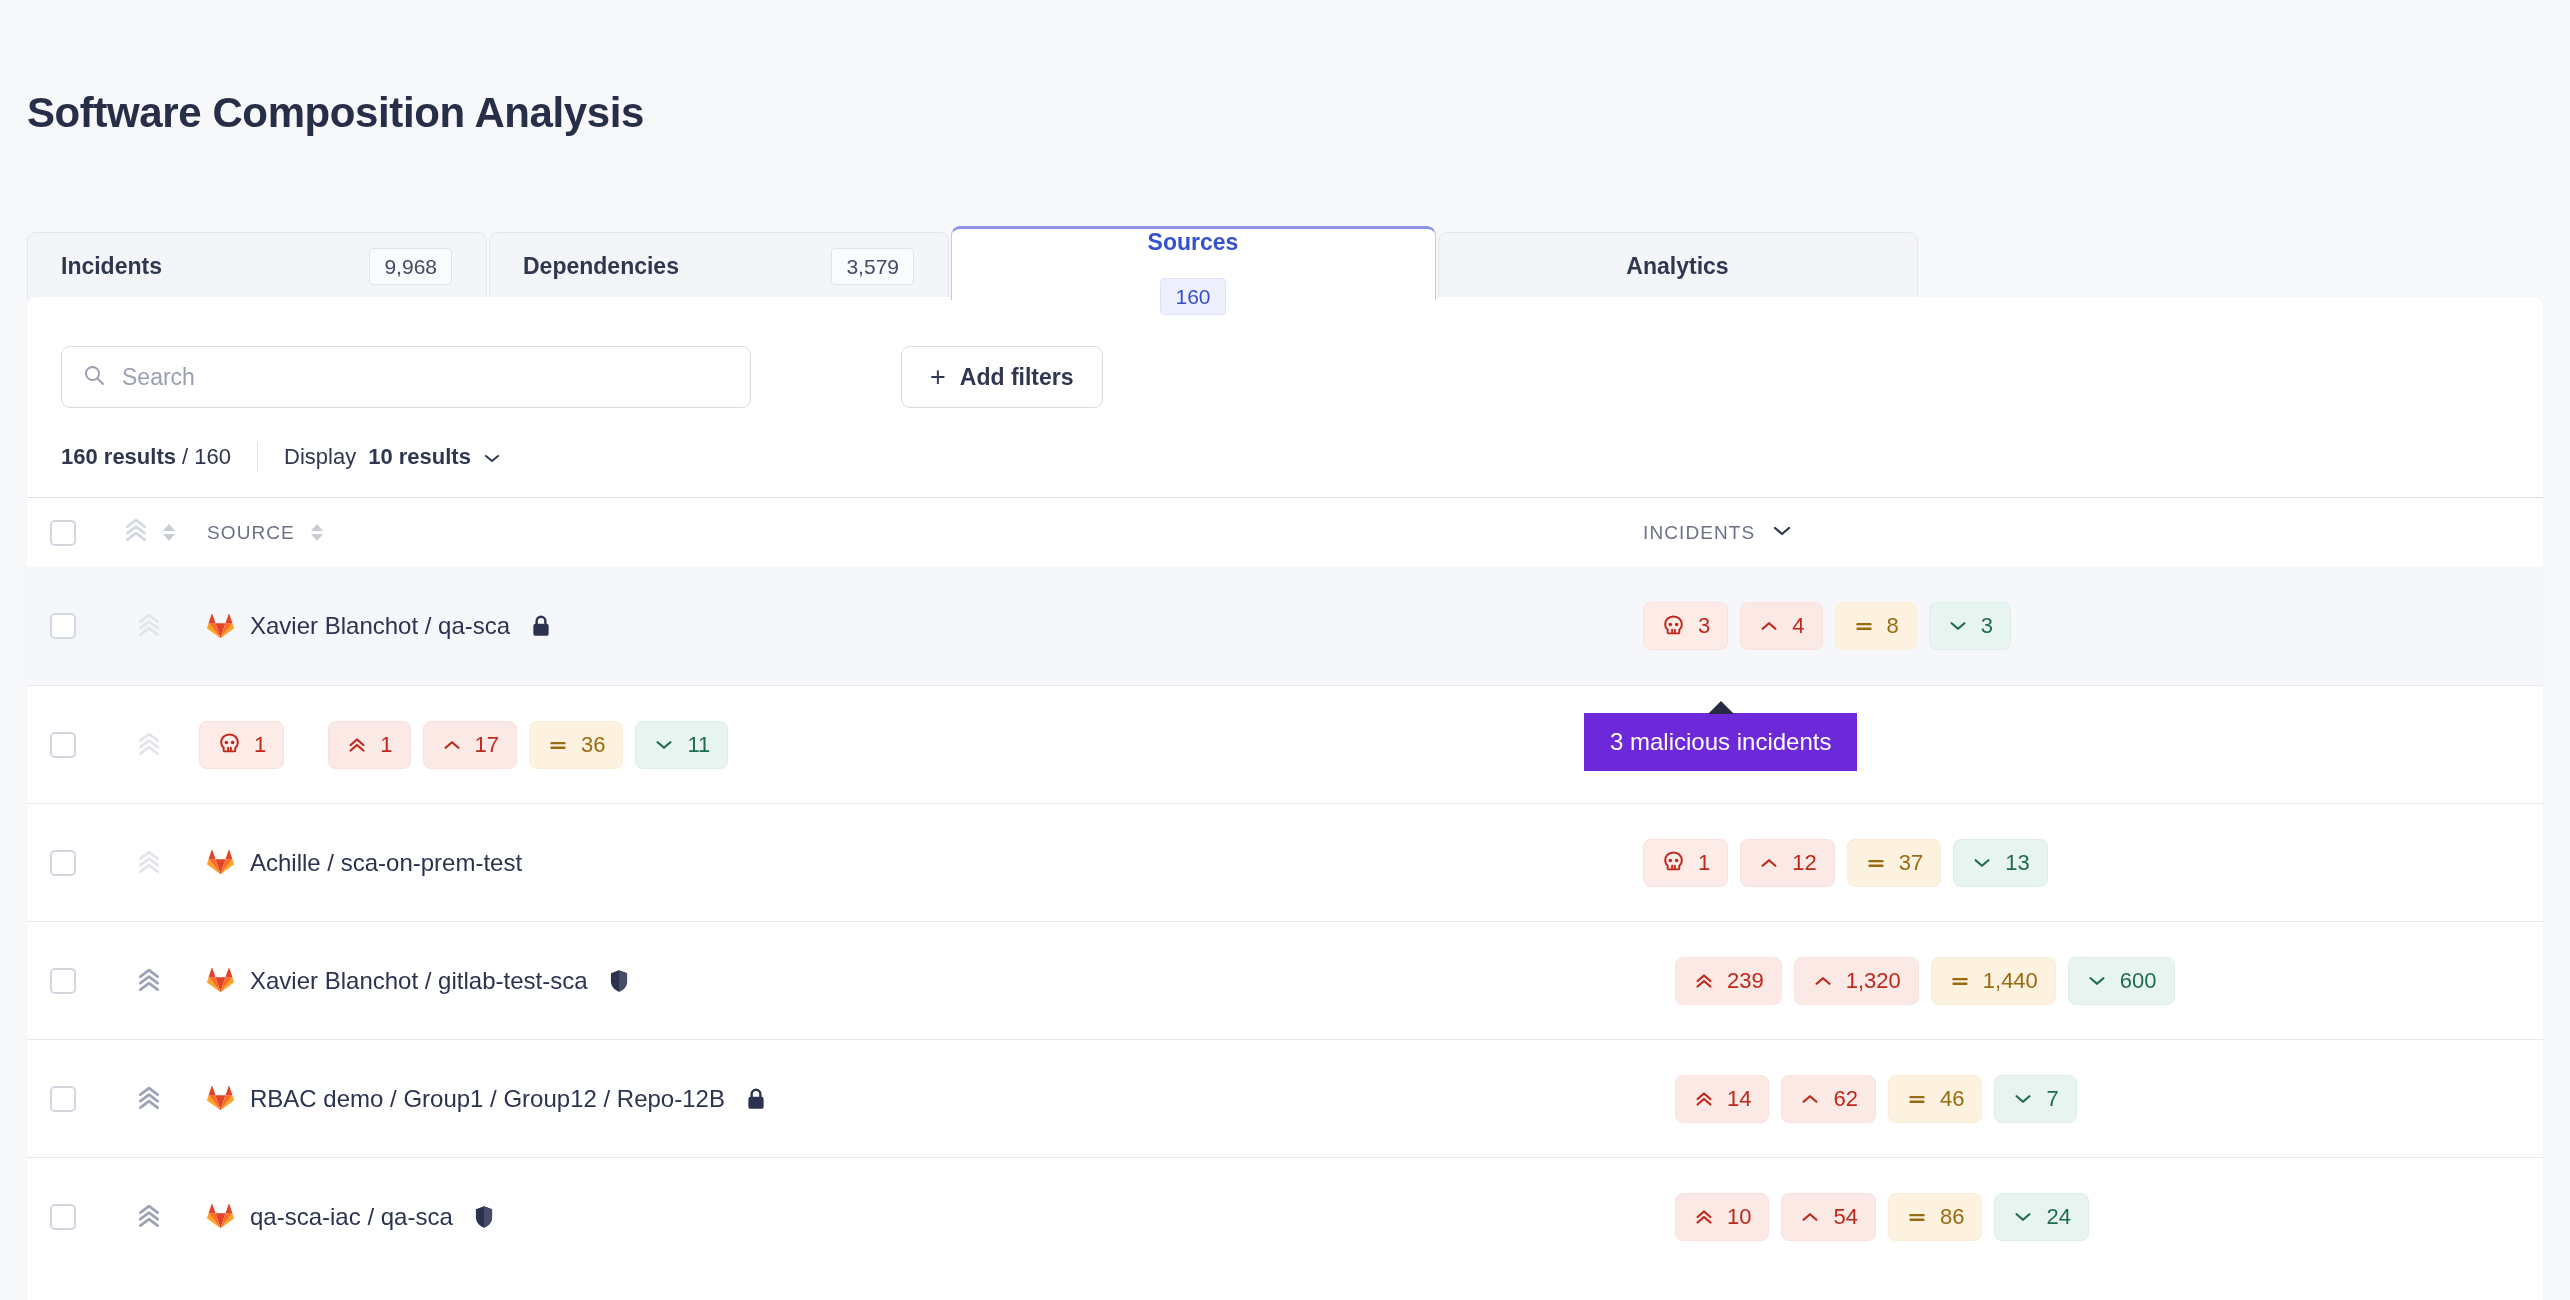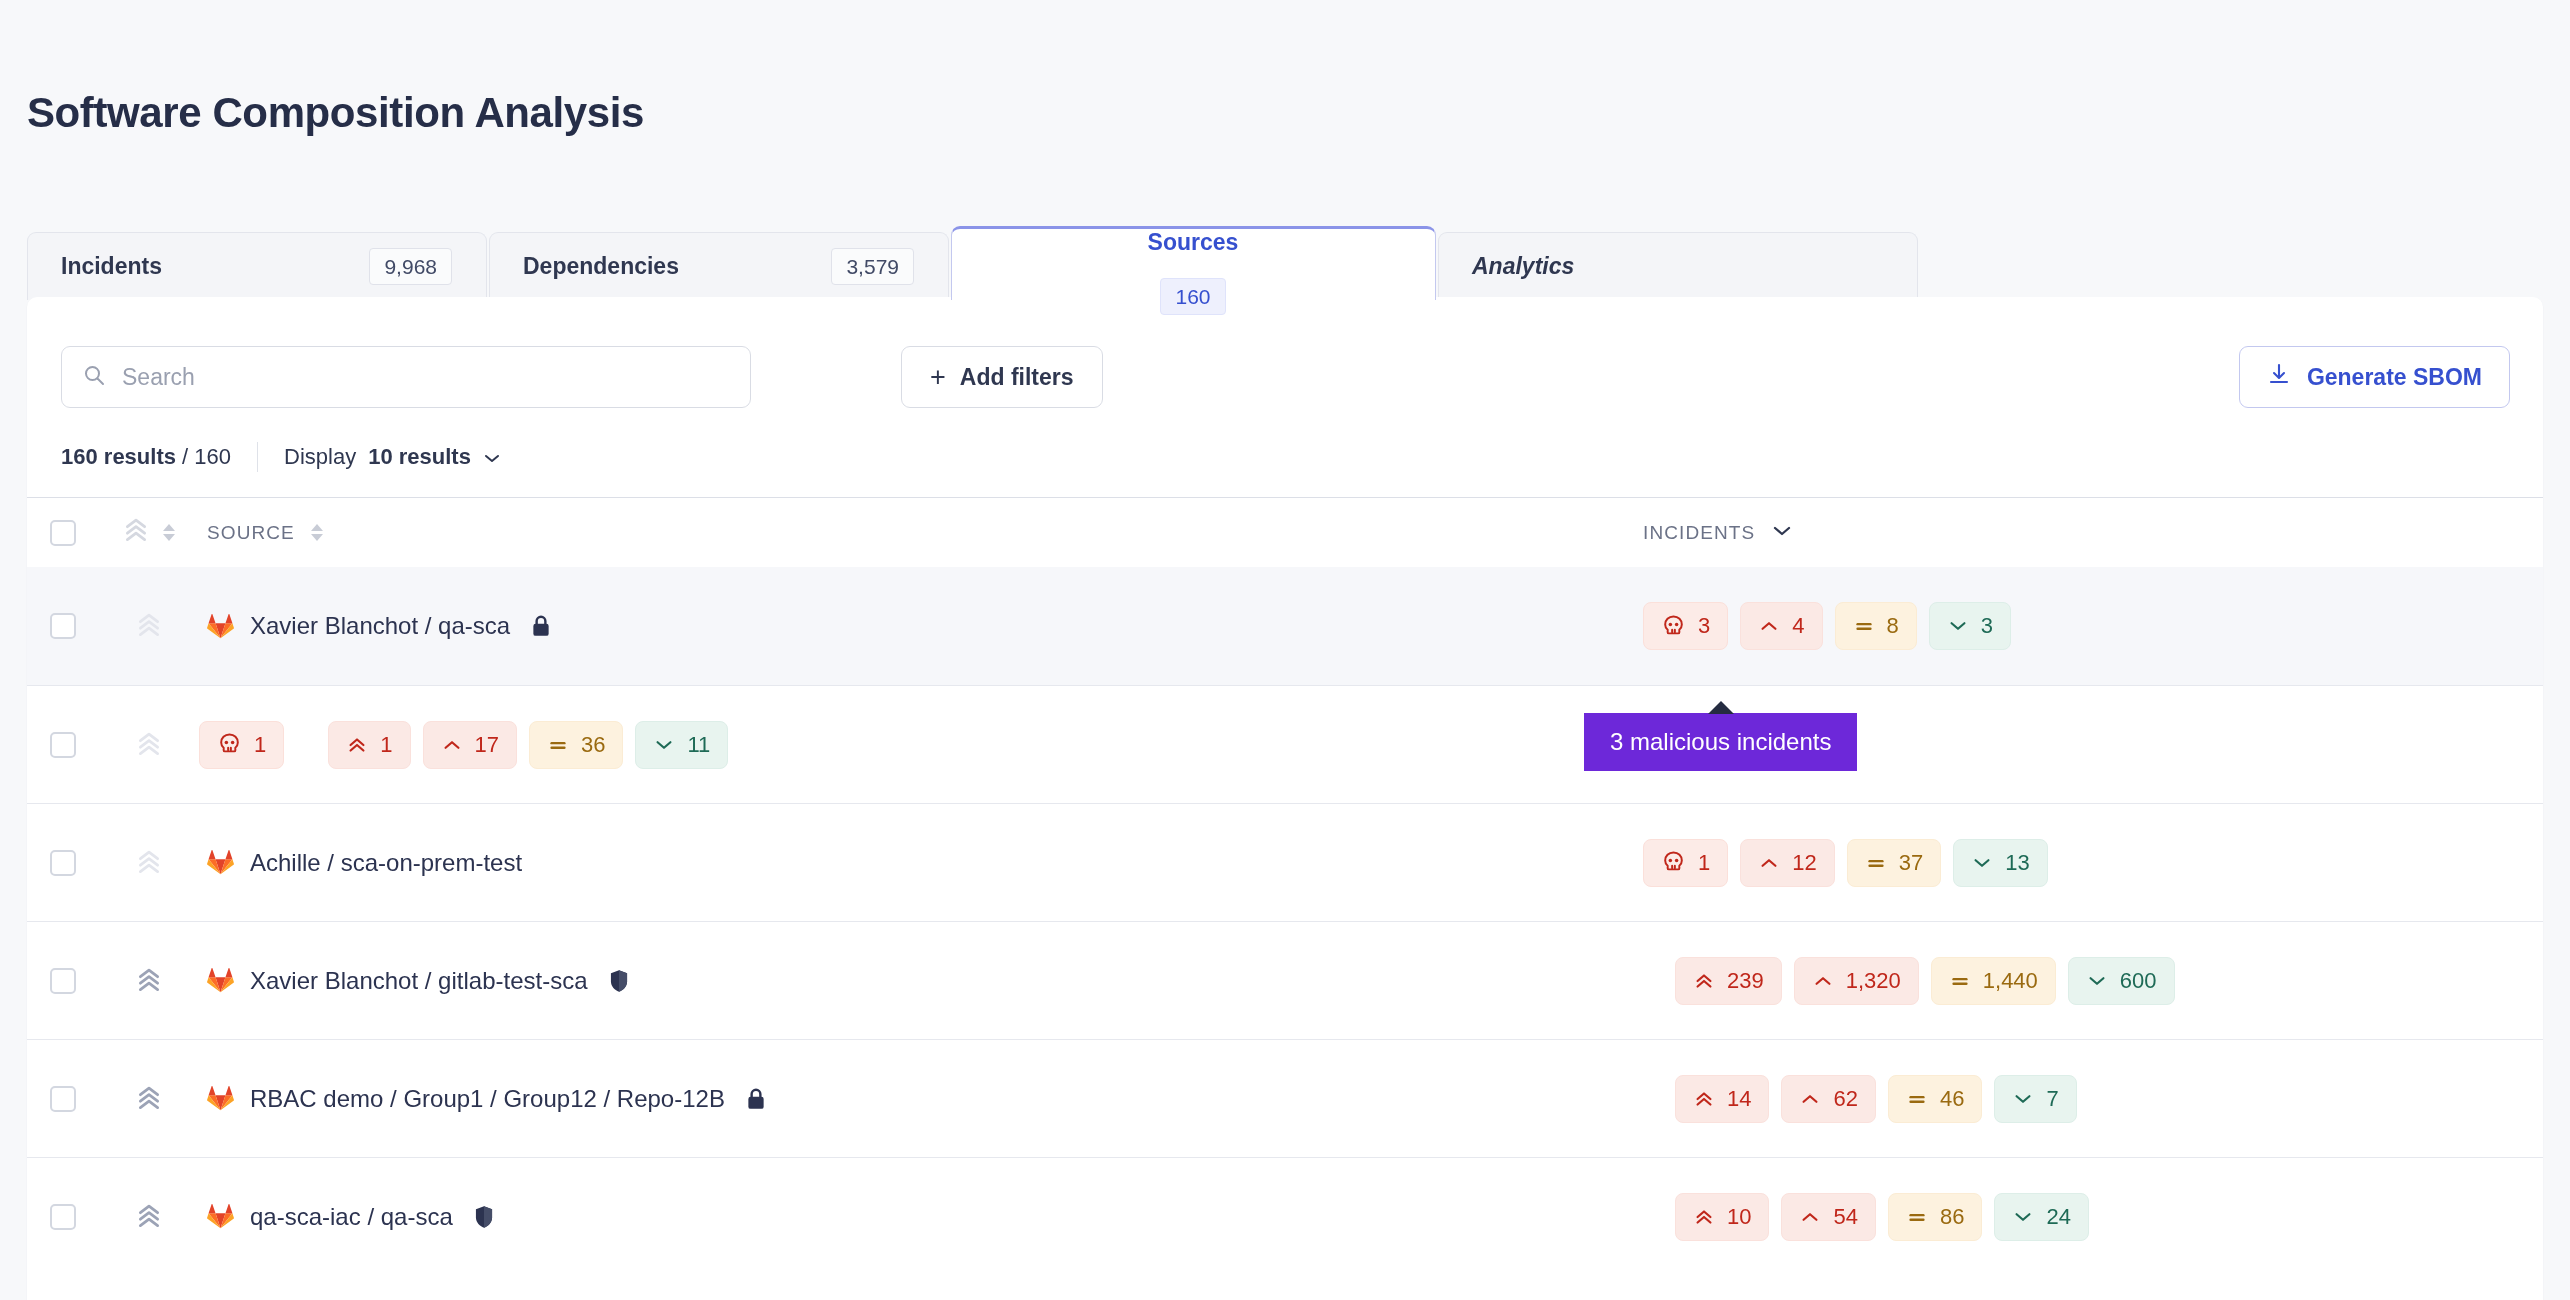--- a/index.html
+++ b/index.html
@@ -67,21 +67,21 @@
     background: #fafbfc;
     border-radius: 4px;
     padding: 7px 14px;
     min-width: 62px;
     text-align: center;
     line-height: 1;
   }
   .tab.tab-incidents { width: 460px; justify-content: space-between; }
   .tab.tab-dependencies { width: 460px; justify-content: space-between; }
   .tab.tab-sources { width: 485px; justify-content: space-between; }
-  .tab.tab-analytics { width: 480px; justify-content: flex-start; font-style: italic; }
+  .tab.tab-analytics { width: 480px; justify-content: center; }
 
   .tab.active {
     background: #ffffff;
     border-color: #c3c8ef;
     border-top: 3px solid #8b94e8;
     height: 74px;
     z-index: 5;
     margin-bottom: 0;
     flex-direction: column;
   }
@@ -340,30 +340,20 @@
         </svg>
       </span>
       <input class="search-input" type="text" placeholder="Search" style="">
     </div>
 
     <button class="add-filters-btn">
       <span class="plus">+</span>
       <span>Add filters</span>
     </button>
 
-    <button class="sbom-btn">
-      <span>
-        <svg width="24" height="24" viewBox="0 0 24 24" fill="none" stroke="#3650cf" stroke-width="2.1" stroke-linecap="round" stroke-linejoin="round">
-          <line x1="12" y1="3" x2="12" y2="15"></line>
-          <polyline points="7,11 12,16 17,11"></polyline>
-          <line x1="4" y1="20" x2="20" y2="20"></line>
-        </svg>
-      </span>
-      <span>Generate SBOM</span>
-    </button>
 
     <div class="results-bar">
       <span class="results-count">
         <b>160 results</b>
         <span>/</span>
         <span>160</span>
       </span>
       <span class="results-divider"></span>
       <span class="display-wrap">
         <span>Display</span>

